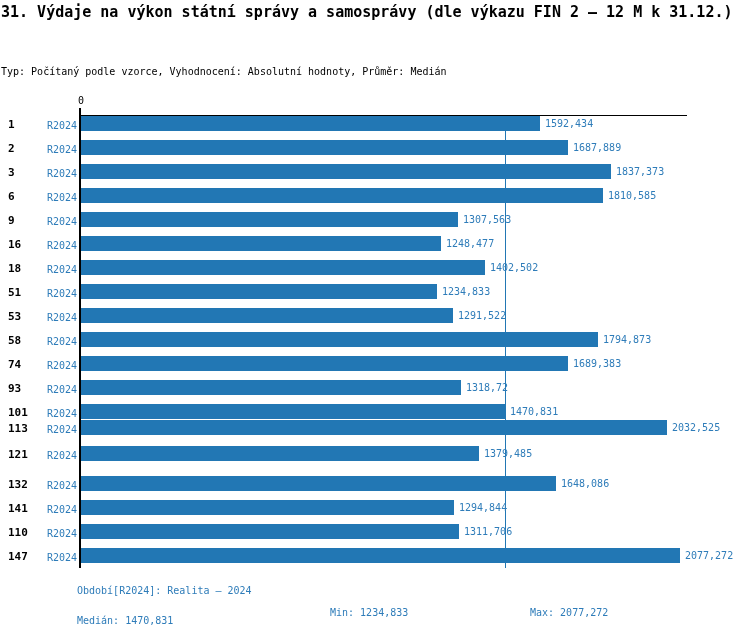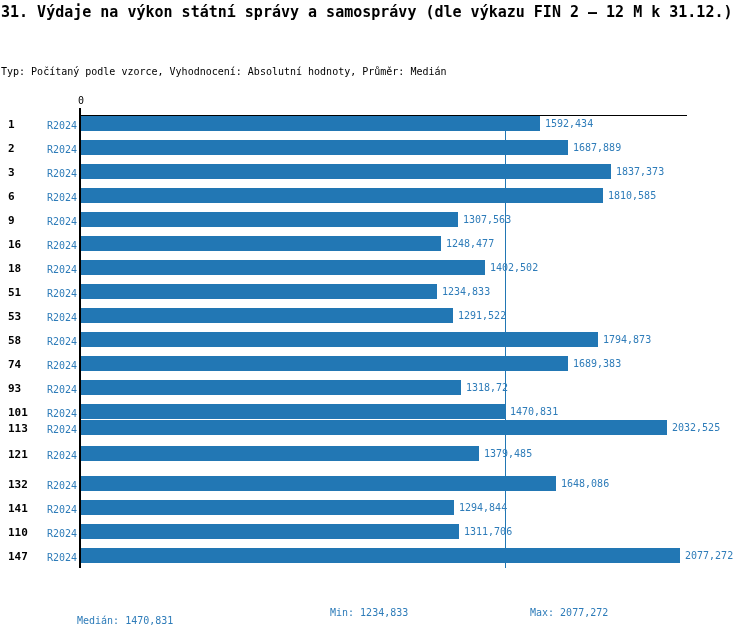--- a/index.html
+++ b/index.html
@@ -173,16 +173,17 @@
 
   <div class="row" style="top: 432px;">
     <span class="row-num">147</span>
     <span class="row-series">R2024</span>
     <div class="bar" style="width: 599px; background: rgb(34, 119, 180);"></div>
     <span class="bar-value" style="left: 685px;">2077,272</span>
   </div>
 </div>
   </div>
 
+  <div class="f-period">Období[R2024]: Realita – 2024</div>
   <div class="f-median">Medián: 1470,831</div>
   <div class="f-min">Min: 1234,833</div>
   <div class="f-max">Max: 2077,272</div>
 </div>
 
 </body></html>

